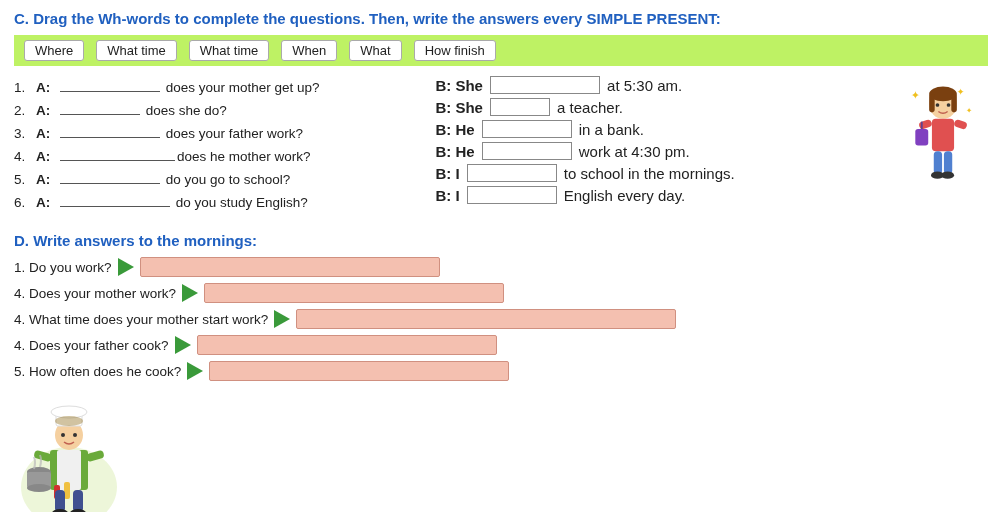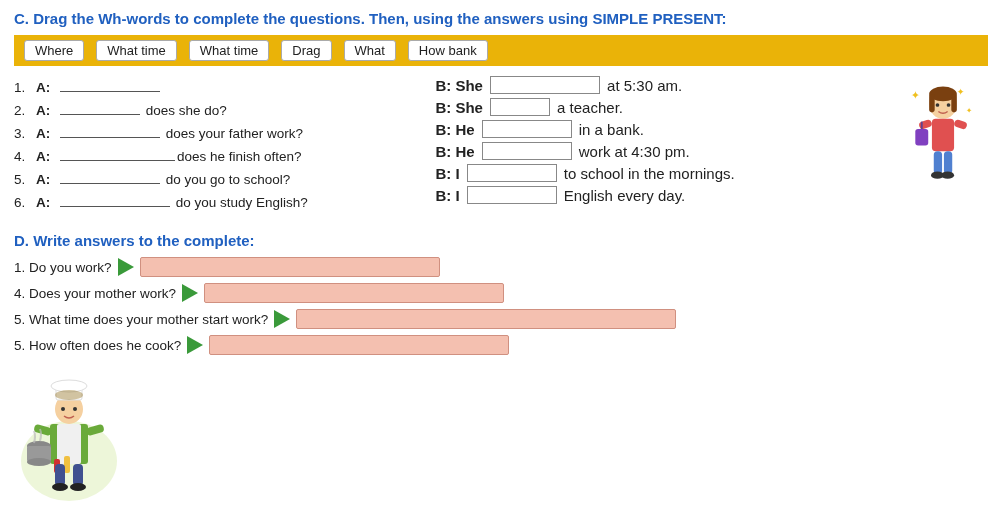--- a/index.html
+++ b/index.html
@@ -16,21 +16,21 @@
       font-size: 15px;
       font-weight: bold;
       color: #1a1a1a;
       margin-bottom: 8px;
     }
     .section-c-title span {
       color: #2060c0;
     }
 
     .wh-words-bar {
-      background: #eab308;
+      background: #bef264;
       border-radius: 0;
       padding: 5px 10px;
       display: flex;
       gap: 12px;
       align-items: center;
       margin-bottom: 10px;
     }
     .wh-word {
       background: #fff;
       border: 1px solid #aaa;
@@ -176,60 +176,61 @@
       flex-shrink: 0;
       display: flex;
       justify-content: center;
       align-items: center;
     }
   </style>
 </head>
 <body>
 
 <div class="section-c-title">
-  <span>C. Drag the Wh-words to complete the questions. Then, using the answers using </span><span>SIMPLE PRESENT:</span>
+  <span>C. Drag the Wh-words to complete the questions. Then, write the answers every </span><span>SIMPLE PRESENT:</span>
 </div>
 
 <div class="wh-words-bar">
   <div class="wh-word">Where</div>
   <div class="wh-word">What time</div>
   <div class="wh-word">What time</div>
-  <div class="wh-word">Drag</div>
+  <div class="wh-word">When</div>
   <div class="wh-word">What</div>
-  <div class="wh-word">How bank</div>
+  <div class="wh-word">How finish</div>
 </div>
 
 <div class="questions-section">
   <div class="questions-left">
 
     <div class="question-row">
       <span class="q-num">1.</span>
       <span class="q-label">A:</span>
       <span class="blank-input" style="min-width:100px;"></span>
+      <span>&nbsp;does your mother get up?</span>
     </div>
 
     <div class="question-row">
       <span class="q-num">2.</span>
       <span class="q-label">A:</span>
       <span class="blank-input" style="min-width:80px;"></span>
       <span>&nbsp;does she do?</span>
     </div>
 
     <div class="question-row">
       <span class="q-num">3.</span>
       <span class="q-label">A:</span>
       <span class="blank-input" style="min-width:100px;"></span>
       <span>&nbsp;does your father work?</span>
     </div>
 
     <div class="question-row">
       <span class="q-num">4.</span>
       <span class="q-label">A:</span>
       <span class="blank-input" style="min-width:115px;"></span>
-      <span>does he finish often?</span>
+      <span>does he mother work?</span>
     </div>
 
     <div class="question-row">
       <span class="q-num">5.</span>
       <span class="q-label">A:</span>
       <span class="blank-input" style="min-width:100px;"></span>
       <span>&nbsp;do you go to school?</span>
     </div>
 
     <div class="question-row">
@@ -308,43 +309,48 @@
       <ellipse cx="34" cy="102" rx="7" ry="4" fill="#333"></ellipse>
       <ellipse cx="45" cy="102" rx="7" ry="4" fill="#333"></ellipse>
 
       <circle cx="34" cy="26" r="2" fill="#333"></circle>
       <circle cx="46" cy="26" r="2" fill="#333"></circle>
       <path d="M35 33 Q40 37 45 33" stroke="#c06050" stroke-width="1.5" fill="none"></path>
     </svg>
   </div>
 </div>
 
-<div class="section-d-title">D. Write answers to the complete:</div>
+<div class="section-d-title">D. Write answers to the mornings:</div>
 
 <div class="section-d-content">
   <div class="section-d-questions">
 
     <div class="d-question-row">
       <span class="d-q-text">1. Do you work?</span>
       <span class="arrow-icon"></span>
       <div class="d-blank"></div>
     </div>
 
     <div class="d-question-row">
       <span class="d-q-text">4. Does your mother work?</span>
       <span class="arrow-icon"></span>
       <div class="d-blank"></div>
     </div>
 
     <div class="d-question-row">
-      <span class="d-q-text">5. What time does your mother start work?</span>
+      <span class="d-q-text">4. What time does your mother start work?</span>
       <span class="arrow-icon"></span>
       <div class="d-blank d-blank-wide"></div>
     </div>
 
+    <div class="d-question-row">
+      <span class="d-q-text">4. Does your father cook?</span>
+      <span class="arrow-icon"></span>
+      <div class="d-blank"></div>
+    </div>
 
     <div class="d-question-row">
       <span class="d-q-text">5. How often does he cook?</span>
       <span class="arrow-icon"></span>
       <div class="d-blank"></div>
     </div>
 
   </div>
 
   <div class="chef-img">

